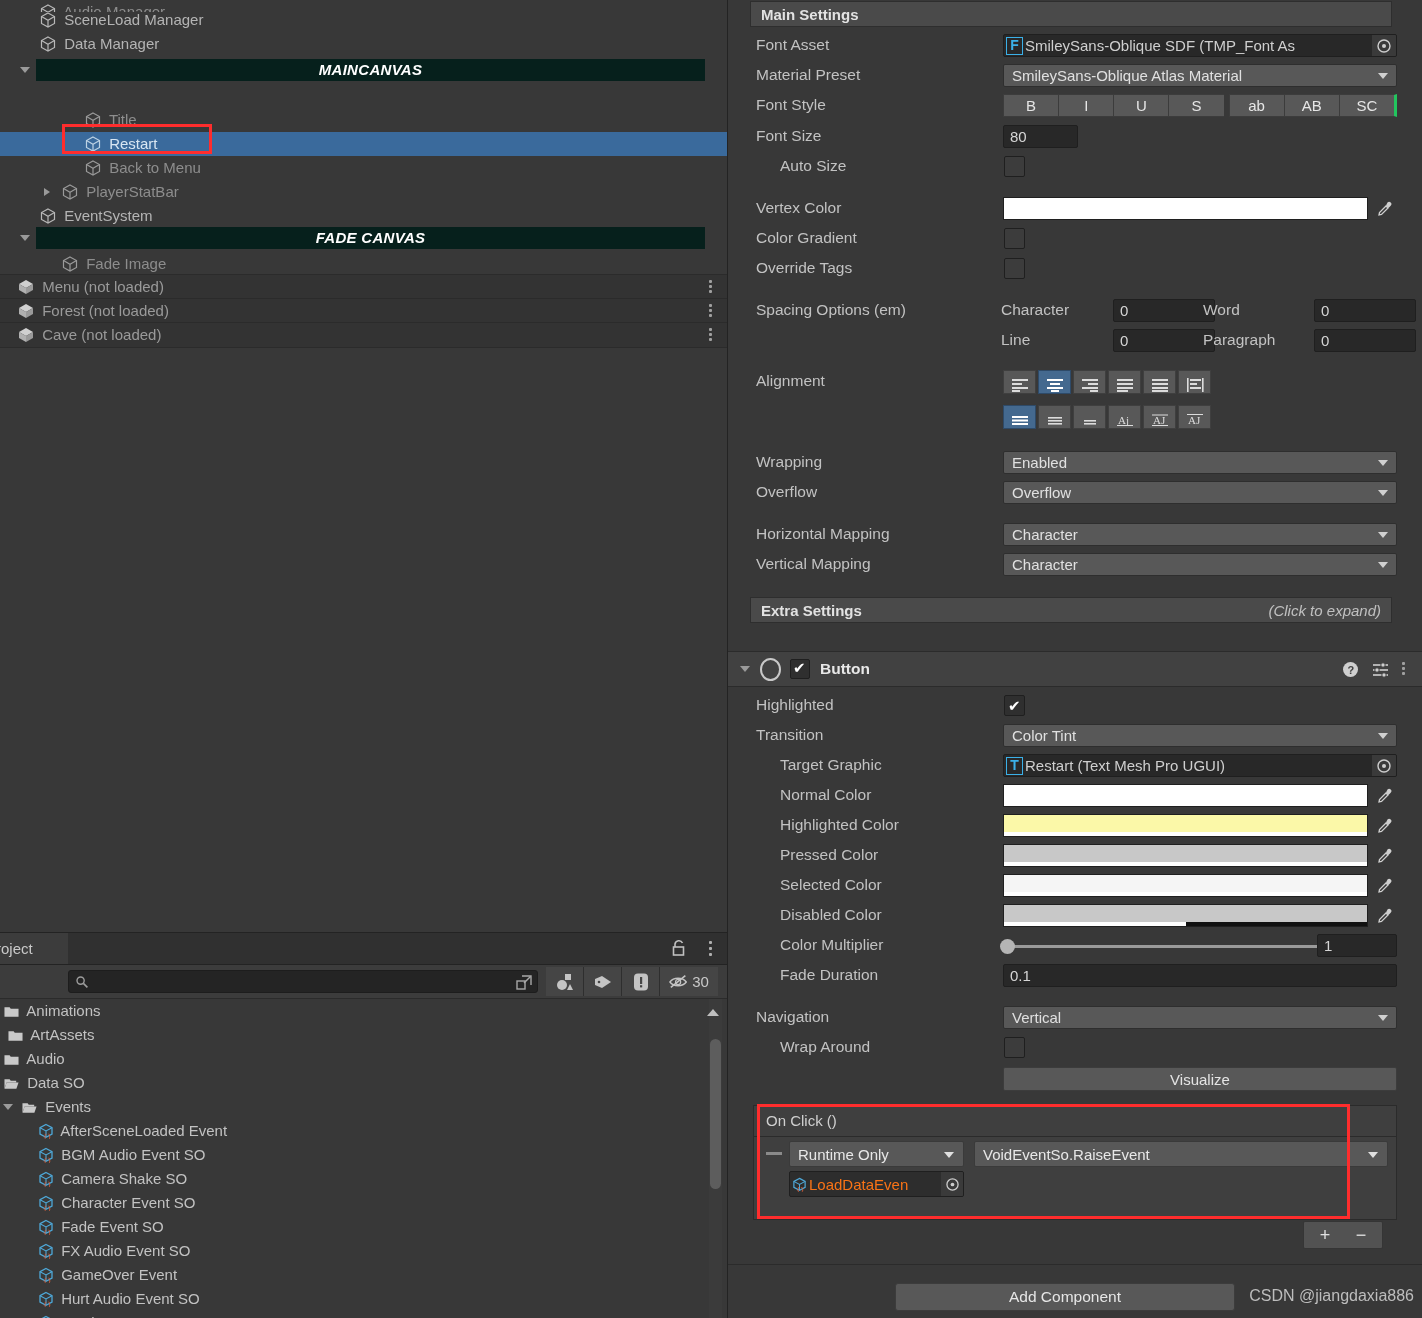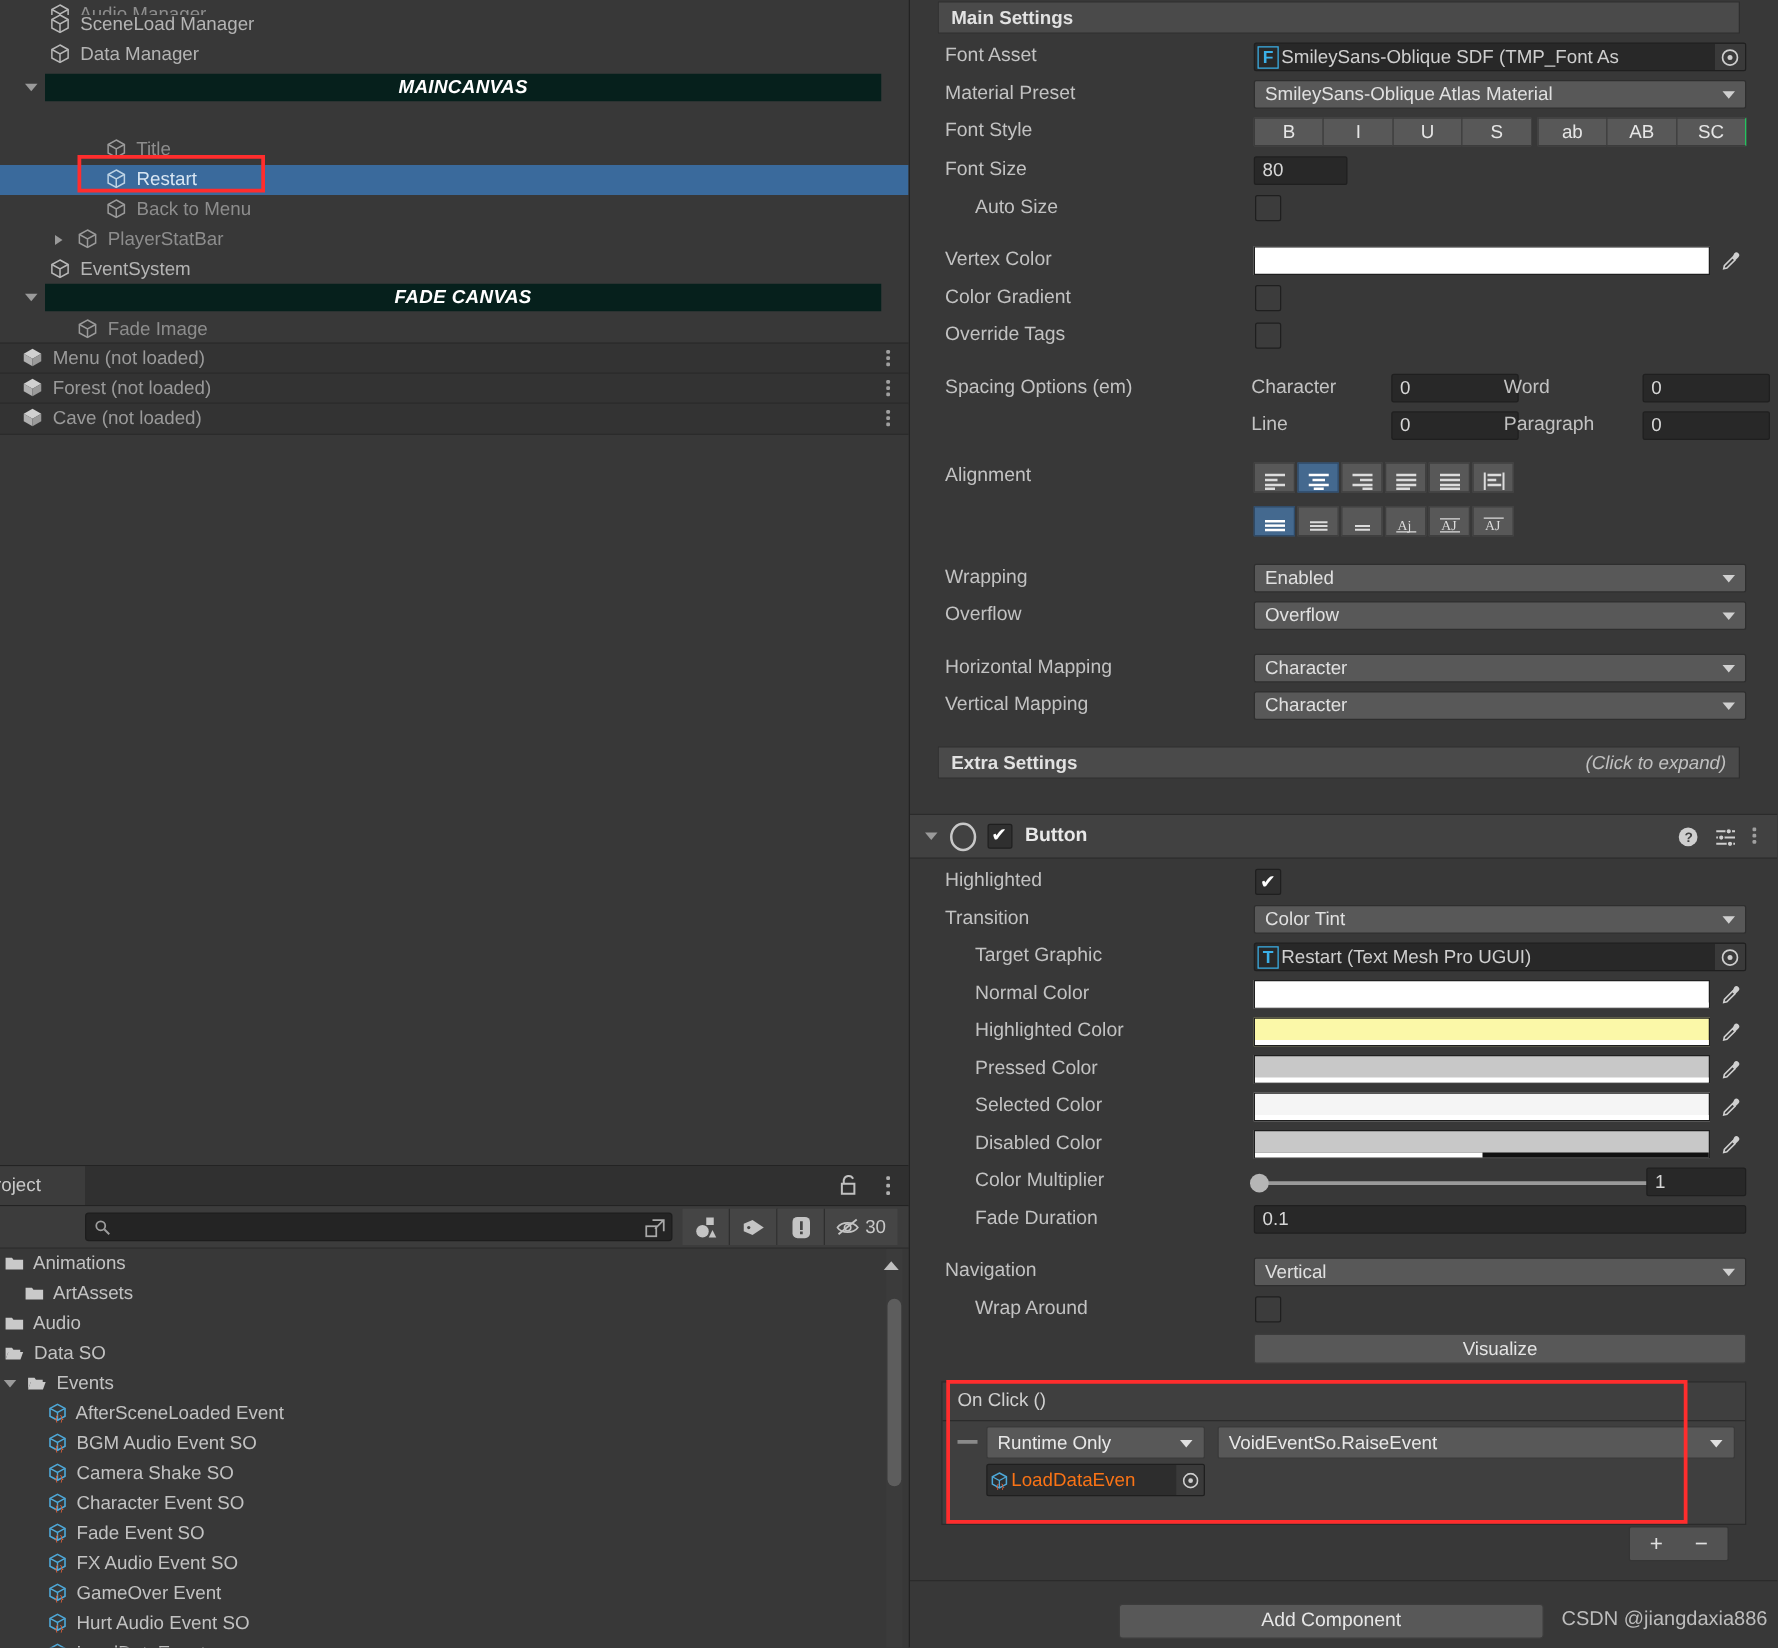--- a/index.html
+++ b/index.html
@@ -81,21 +81,21 @@
             border:1px solid #1f1f1f;border-radius:2px;}
   .checkbox.on{background:#2f2f2f;}
   .checkbox .tick{position:absolute;left:3px;top:1px;color:#ffffff;font-size:15px;line-height:17px;}
   .colorField{position:absolute;left:275px;right:54px;top:4px;height:23px;border:1px solid #1f1f1f;box-sizing:border-box;}
   .colorAlpha{position:absolute;left:0;right:0;bottom:0;height:4px;background:#111;}
   .colorAlpha i{display:block;height:100%;background:#fff;}
   .eyedrop{position:absolute;right:25px;top:4px;width:24px;height:23px;display:flex;align-items:center;justify-content:center;}
   .styleBtns{position:absolute;left:275px;right:25px;top:4px;height:23px;display:flex;}
   .styleBtns .sb{flex:1;background:#585858;border:1px solid #3c3c3c;border-right:none;
                  display:flex;align-items:center;justify-content:center;color:#e6e6e6;font-size:15px;box-sizing:border-box;}
-  .styleBtns .sb:last-child{border-right:1px solid #22c55e;}
+  .styleBtns .sb:last-child{border-right:3px solid #22c55e;}
   .styleBtns .gap{width:5px;background:transparent;border:none;flex:0 0 5px;}
   .alignRow{position:absolute;left:275px;top:2px;display:flex;gap:2px;}
   .ab{width:33px;height:24px;background:#585858;border:1px solid #3f3f3f;box-sizing:border-box;
       display:flex;align-items:flex-end;justify-content:center;}
   .ab.active{background:#44698f;border-color:#2e4a68;}
   .spacingLbl{position:absolute;top:0;line-height:30px;color:#c2c2c2;font-size:15.5px;}
   .spField{position:absolute;top:4px;height:23px;width:102px;background:#282828;border:1px solid #1f1f1f;
            border-radius:2px;color:#d6d6d6;font-size:15px;display:flex;align-items:center;padding-left:6px;box-sizing:border-box;}
   .compHdr{position:relative;height:34px;background:#414141;border-top:1px solid #2b2b2b;border-bottom:1px solid #2b2b2b;
            display:flex;align-items:center;}
@@ -344,21 +344,21 @@
     </div>
   </div>
 
   <div id="projBody">
     <div class="prow" style="padding-left:4px;">
       <svg class="folderIcon" viewBox="0 0 16 13">
           <path d="M0.5 2 L6 2 L7.2 3.6 L15.5 3.6 L15.5 12 L0.5 12 Z" fill="#c9c9c9"></path>
         </svg>
       <span>Animations</span>
     </div>
-    <div class="prow" style="padding-left:20px;">
+    <div class="prow" style="padding-left:8px;">
       <svg class="folderIcon" viewBox="0 0 16 13">
           <path d="M0.5 2 L6 2 L7.2 3.6 L15.5 3.6 L15.5 12 L0.5 12 Z" fill="#c9c9c9"></path>
         </svg>
       <span>ArtAssets</span>
     </div>
     <div class="prow" style="padding-left:4px;">
       <svg class="folderIcon" viewBox="0 0 16 13">
           <path d="M0.5 2 L6 2 L7.2 3.6 L15.5 3.6 L15.5 12 L0.5 12 Z" fill="#c9c9c9"></path>
         </svg>
       <span>Audio</span>

